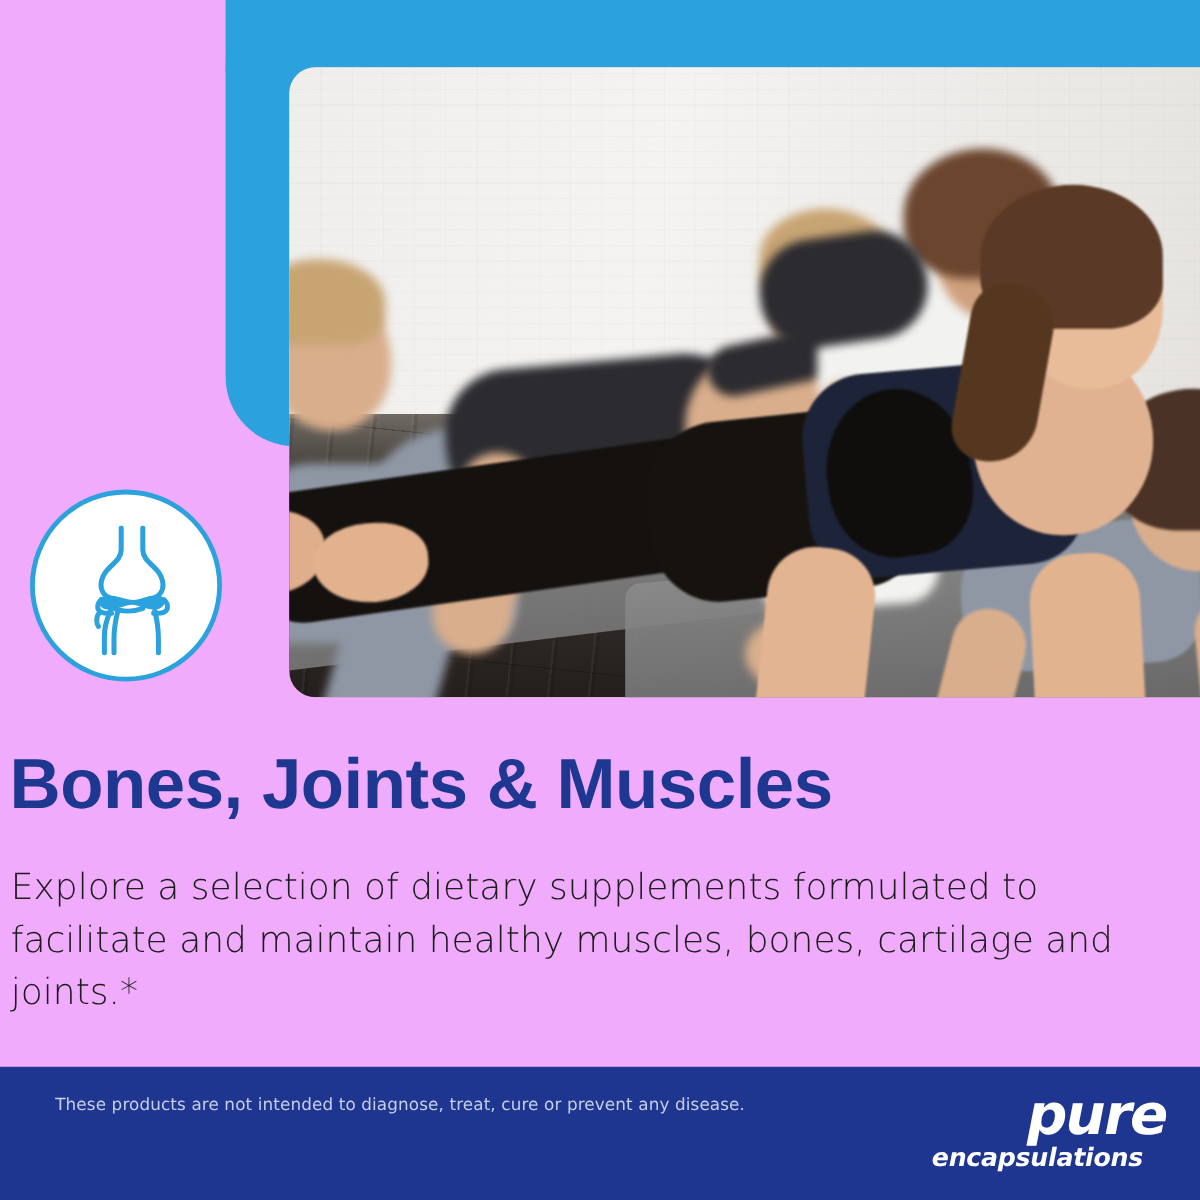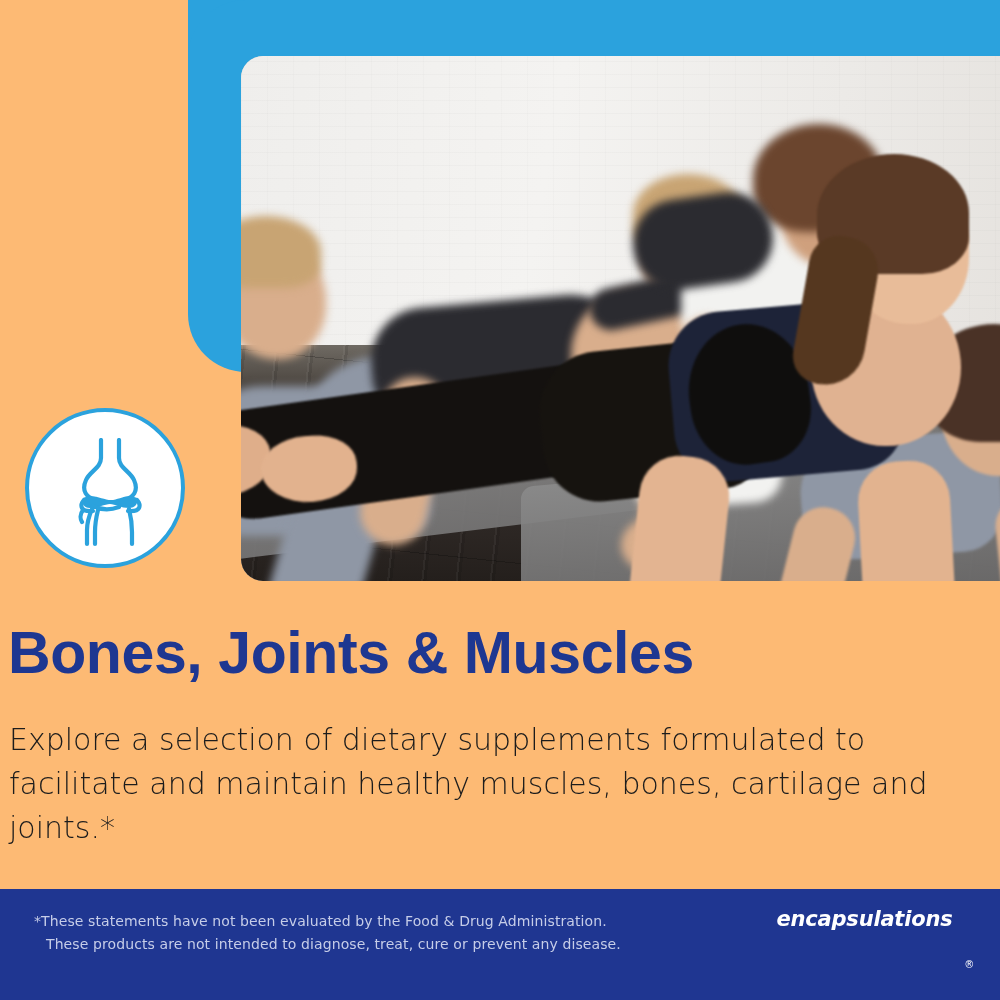--- a/index.html
+++ b/index.html
@@ -2,21 +2,21 @@
 <html><head>
 <meta charset="utf-8">
 <style>
   * { margin:0; padding:0; box-sizing:border-box; }
   html, body {
     width:1000px; height:1000px;
     background:#ffffff;
     font-family:"Liberation Sans", sans-serif;
     overflow:hidden;
   }
-  .page { position:relative; width:1000px; height:1000px; background:#fdba74; }
+  .page { position:relative; width:1000px; height:1000px; background:#f0abfc; }
 
   
   .hero { position:absolute; left:0; top:0; width:1000px; height:600px; }
 
   .accent-shape {
     position:absolute;
     left:188px; top:0px;
     width:812px; height:372px;
     background:#2ba2dd;
     border-radius:0 0 0 58px;
@@ -251,21 +251,21 @@
         <path d="M26 68 C34 72 44 72 52 69"></path>
       </g>
     </svg>
   </div>
 
   <div class="headline">Bones, Joints &amp; Muscles</div>
   <div class="subcopy">Explore a selection of dietary supplements formulated to facilitate and maintain healthy muscles, bones, cartilage and joints.*</div>
 
   <div class="footer">
     <div class="disclaimer">
-      <span>*These statements have not been evaluated by the Food &amp; Drug Administration.</span>
       <span class="l2">These products are not intended to diagnose, treat, cure or prevent any disease.</span>
     </div>
     <div class="logo">
+      <span class="word">pure</span>
       <span class="sub"><span>encapsulations</span><span class="reg">®</span></span>
     </div>
   </div>
 
 </div>
 
 </body></html>

